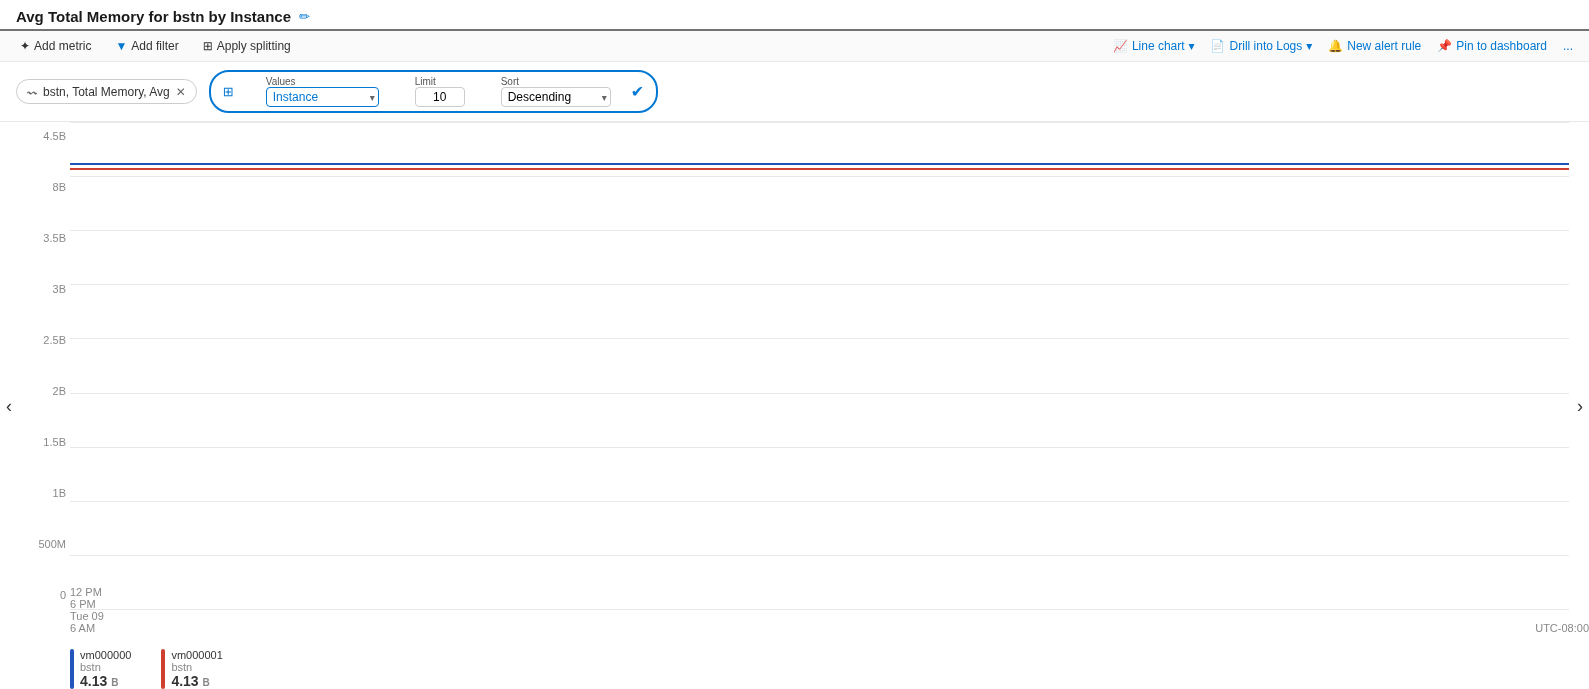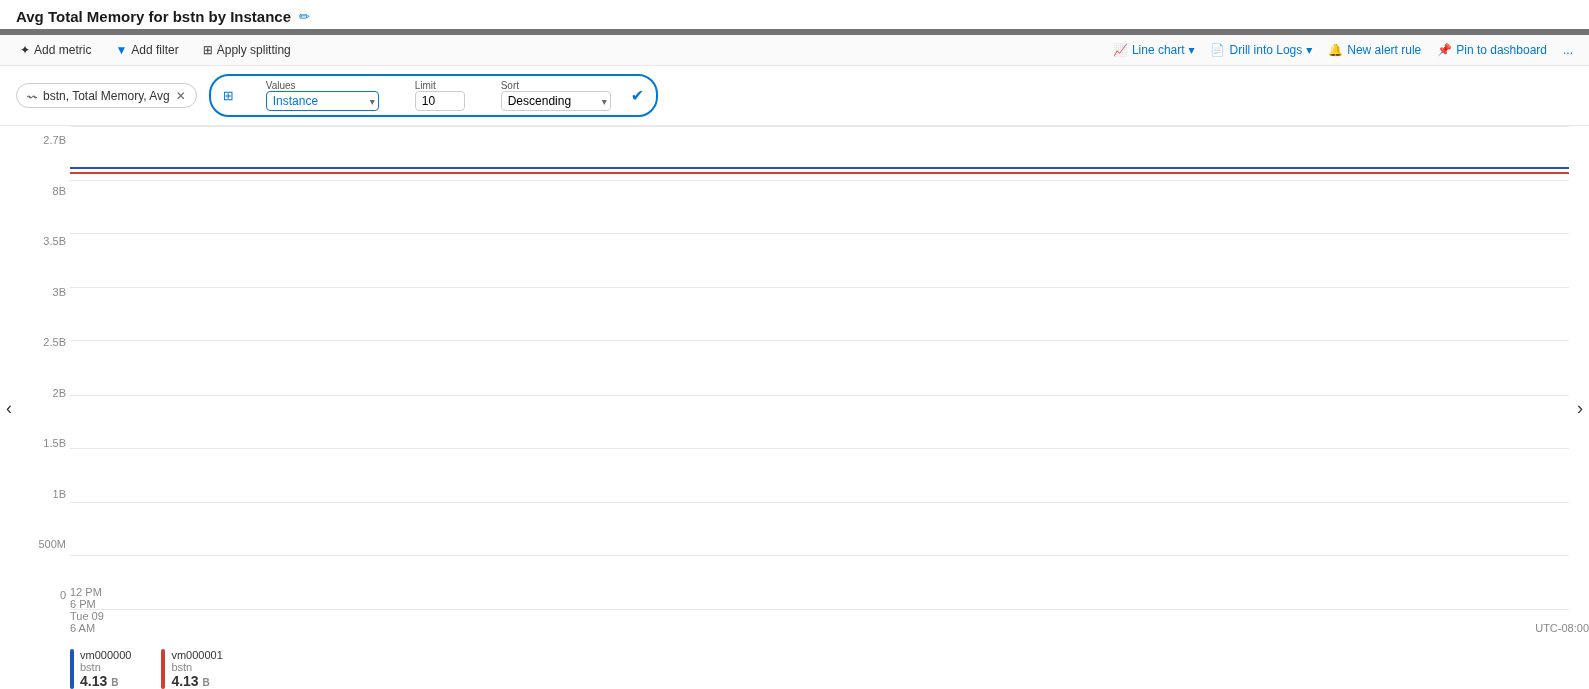--- a/index.html
+++ b/index.html
@@ -1,42 +1,42 @@
 <!DOCTYPE html>
 <html><head>
   <meta charset="utf-8">
   <style>
     * { box-sizing: border-box; margin: 0; padding: 0; }
     body { font-family: 'Segoe UI', Arial, sans-serif; font-size: 12px; background: #fff; color: #333; overflow: hidden; }
 
     .page { width: 1589px; height: 689px; display: flex; flex-direction: column; }
 
     
-    .header { padding: 8px 16px 4px 16px; display: flex; align-items: center; gap: 8px; border-bottom: 6px solid #737373; }
+    .header { padding: 8px 16px 4px 16px; display: flex; align-items: center; gap: 8px; border-bottom: 2px solid #737373; }
     .header-title { font-size: 15px; font-weight: 600; color: #1a1a1a; }
     .edit-icon { color: #0078d4; cursor: pointer; font-size: 13px; }
 
     
     .toolbar { padding: 6px 16px; display: flex; align-items: center; gap: 16px; border-bottom: 1px solid #e8e8e8; background: #fafafa; }
     .toolbar-btn { display: flex; align-items: center; gap: 4px; color: #333; cursor: pointer; font-size: 12px; background: none; border: none; padding: 2px 4px; }
     .toolbar-right { margin-left: auto; display: flex; align-items: center; gap: 16px; }
     .toolbar-right-btn { display: flex; align-items: center; gap: 4px; color: #0078d4; cursor: pointer; font-size: 12px; background: none; border: none; }
 
     
     .splitting-row { padding: 8px 16px; display: flex; align-items: center; gap: 12px; border-bottom: 1px solid #e8e8e8; }
     .metric-pill { display: flex; align-items: center; gap: 6px; background: #fff; border: 1px solid #ccc; border-radius: 16px; padding: 4px 10px; font-size: 12px; }
     .metric-pill-icon { color: #666; font-size: 10px; }
     .metric-close { cursor: pointer; color: #666; font-size: 12px; }
 
     .splitting-config { display: flex; align-items: center; gap: 0; border: 2px solid #0078d4; border-radius: 20px; padding: 4px 12px; background: #fff; }
     .split-icon { color: #0078d4; margin-right: 8px; font-size: 13px; }
     .split-field { display: flex; flex-direction: column; margin-right: 12px; margin-left: 24px; }
     .split-label { font-size: 10px; color: #555; }
     .split-select { border: 1px solid #0078d4; border-radius: 4px; padding: 2px 6px; font-size: 12px; color: #0078d4; background: #fff; cursor: pointer; appearance: none; padding-right: 20px; min-width: 100px; }
-    .split-input { border: 1px solid #ccc; border-radius: 4px; padding: 2px 6px; font-size: 12px; width: 50px; }
+    .split-input { border: 1px solid #ccc; border-radius: 4px; padding: 2px 6px; font-size: 12px; width: 50px; text-align: center; }
     .split-sort-select { border: 1px solid #ccc; border-radius: 4px; padding: 2px 6px; font-size: 12px; background: #fff; cursor: pointer; appearance: none; padding-right: 20px; min-width: 110px; }
     .split-confirm { color: #0078d4; font-size: 16px; margin-left: 8px; cursor: pointer; }
 
     
     .chart-area { flex: 1; position: relative; padding: 0; overflow: hidden; }
     .chart-nav-left { position: absolute; left: 0; top: 50%; transform: translateY(-50%); font-size: 18px; color: #333; cursor: pointer; z-index: 10; padding: 4px 6px; background: rgba(255,255,255,0.8); }
     .chart-nav-right { position: absolute; right: 0; top: 50%; transform: translateY(-50%); font-size: 18px; color: #333; cursor: pointer; z-index: 10; padding: 4px 6px; background: rgba(255,255,255,0.8); }
     .y-axis { position: absolute; left: 20px; top: 0; bottom: 80px; width: 50px; display: flex; flex-direction: column; justify-content: space-between; align-items: flex-end; padding: 8px 4px 8px 0; }
     .y-label { font-size: 11px; color: #888; }
     .chart-lines { position: absolute; left: 70px; right: 20px; top: 0; bottom: 80px; }
@@ -149,21 +149,21 @@
       <span class="split-confirm">✔</span>
     </div>
   </div>
 
   <div class="chart-area">
 
     <span class="chart-nav-left">‹</span>
     <span class="chart-nav-right">›</span>
 
     <div class="y-axis">
-      <span class="y-label">2.7B</span>
+      <span class="y-label">4.5B</span>
       <span class="y-label">8B</span>
       <span class="y-label">3.5B</span>
       <span class="y-label">3B</span>
       <span class="y-label">2.5B</span>
       <span class="y-label">2B</span>
       <span class="y-label">1.5B</span>
       <span class="y-label">1B</span>
       <span class="y-label">500M</span>
       <span class="y-label">0</span>
     </div>

